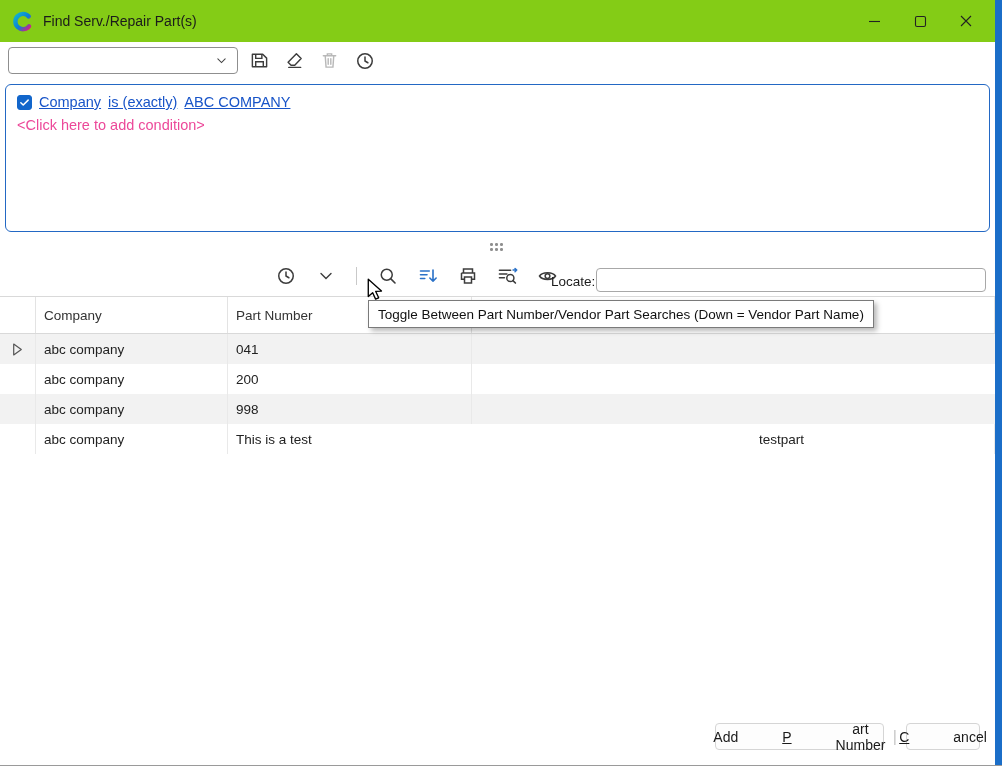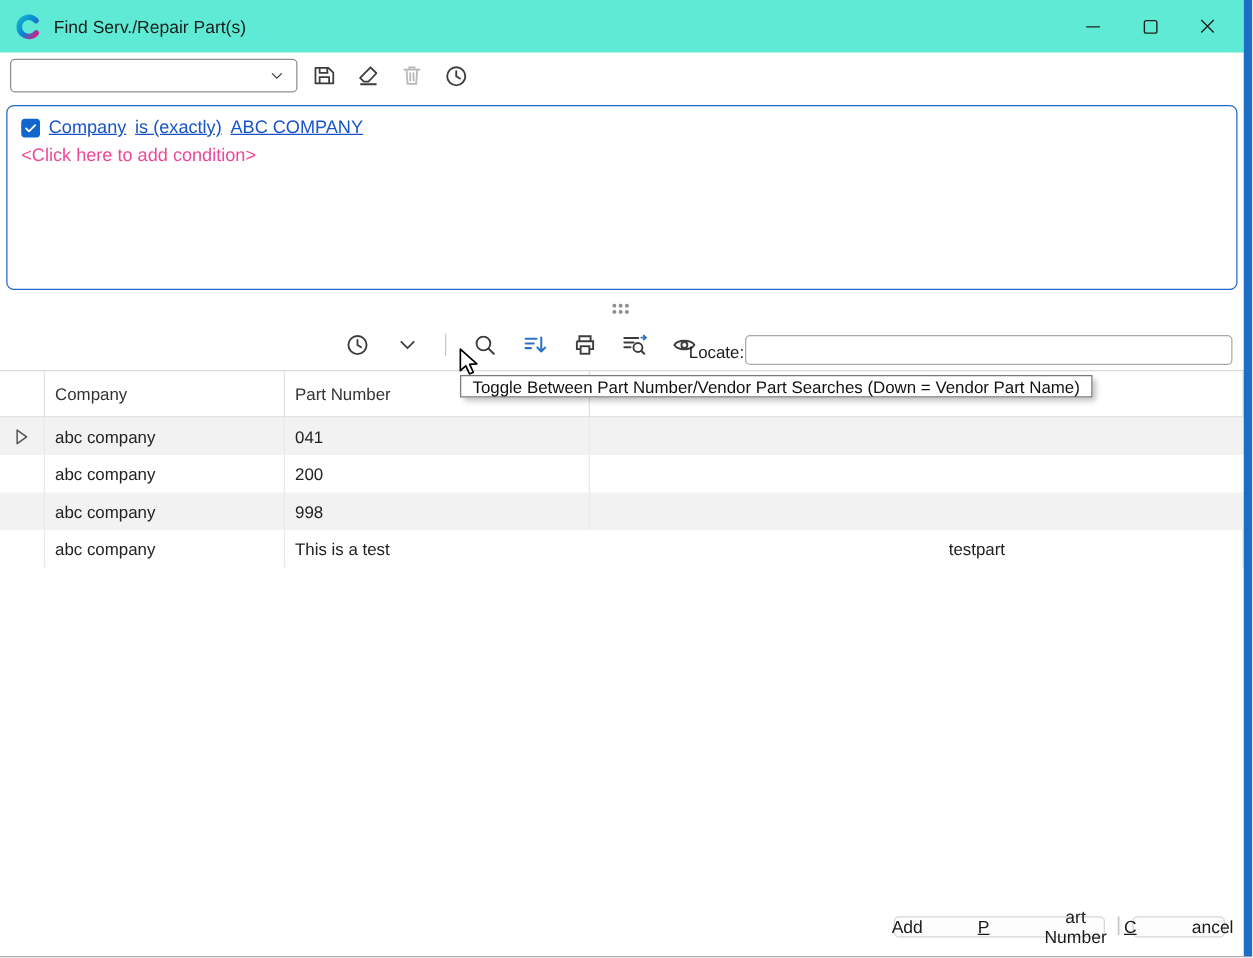--- a/index.html
+++ b/index.html
@@ -1,21 +1,21 @@
 <!DOCTYPE html>
 <html><head>
 <meta charset="utf-8">
 <style>
   * { box-sizing: border-box; }
   body { margin:0; font-family:"Liberation Sans", sans-serif; background:#ffffff; }
   .window { position:relative; width:1002px; height:766px; background:#ffffff; overflow:hidden; border-bottom:1px solid #9a9a9a; }
   .right-strip { position:absolute; right:0; top:0; width:7px; height:766px; background:#1b6ec8; }
 
   
-  .titlebar { position:absolute; left:0; top:0; right:7px; height:42px; background:#5eead4; display:flex; align-items:center; }
+  .titlebar { position:absolute; left:0; top:0; right:7px; height:42px; background:#84cc16; display:flex; align-items:center; }
   .logo { margin-left:12px; width:21px; height:21px; }
   .title { margin-left:10px; font-size:14px; color:#1b1b1b; }
   .controls { margin-left:auto; margin-right:6px; display:flex; height:100%; }
   .ctrl { width:46px; height:100%; display:flex; align-items:center; justify-content:center; background:none; border:none; padding:0; color:#222; }
 
   
   .toolbar1 { position:absolute; left:8px; top:47px; display:flex; align-items:center; gap:8px; }
   .combo { width:230px; height:27px; border:1px solid #8f8f8f; border-radius:4px; background:#fff; display:flex; align-items:center; padding:0 9px; }
   .combo .val { font-size:13.5px; color:#222; flex:1; }
   .tbtn { width:27px; height:27px; display:flex; align-items:center; justify-content:center; background:none; border:none; padding:0; color:#3c3c3c; }
@@ -46,25 +46,25 @@
   .thead .cell { display:flex; align-items:center; border-right:1px solid #e3e3e3; }
   .trow { display:flex; height:30px; align-items:stretch; font-size:13.5px; color:#222; background:#fff; }
   .trow.alt { background:#f2f2f2; }
   .cell { padding:0 8px; display:flex; align-items:center; overflow:hidden; white-space:nowrap; }
   .c0 { width:36px; justify-content:center; padding:0; border-right:1px solid #e9e9e9; }
   .c1 { width:192px; border-right:1px solid #e9e9e9; }
   .c2 { width:244px; border-right:1px solid #e9e9e9; }
   .c3 { flex:1; }
 
   
-  .tooltip { position:absolute; left:368px; top:300px; height:18px; background:#ffffff; border:1px solid #7a7a7a; box-shadow:3px 3px 5px rgba(0,0,0,.28); display:flex; align-items:center; padding:0 9px; font-size:13.5px; color:#111; white-space:nowrap; z-index:5; }
+  .tooltip { position:absolute; left:368px; top:300px; height:28px; background:#ffffff; border:1px solid #7a7a7a; box-shadow:3px 3px 5px rgba(0,0,0,.28); display:flex; align-items:center; padding:0 9px; font-size:13.5px; color:#111; white-space:nowrap; z-index:5; }
 
   
   .footer { position:absolute; right:22px; bottom:15px; display:flex; align-items:center; gap:9px; }
-  .btn { height:17px; background:#fdfdfd; border:1px solid #d5d5d5; border-radius:4px; font-size:14px; color:#1a1a1a; font-family:inherit; display:flex; align-items:center; justify-content:center;gap:44px; }
+  .btn { height:27px; background:#fdfdfd; border:1px solid #d5d5d5; border-radius:4px; font-size:14px; color:#1a1a1a; font-family:inherit; display:flex; align-items:center; justify-content:center;gap:44px; }
   .btn-add { width:169px; }
   .btn-cancel { width:74px; }
   .btn-divider { color:#c6c6c6; font-size:16px; }
 
   .cursor { position:absolute; left:365px; top:278px; z-index:10; pointer-events:none; }
   svg { display:block; }
 </style>
 </head>
 <body>
 

